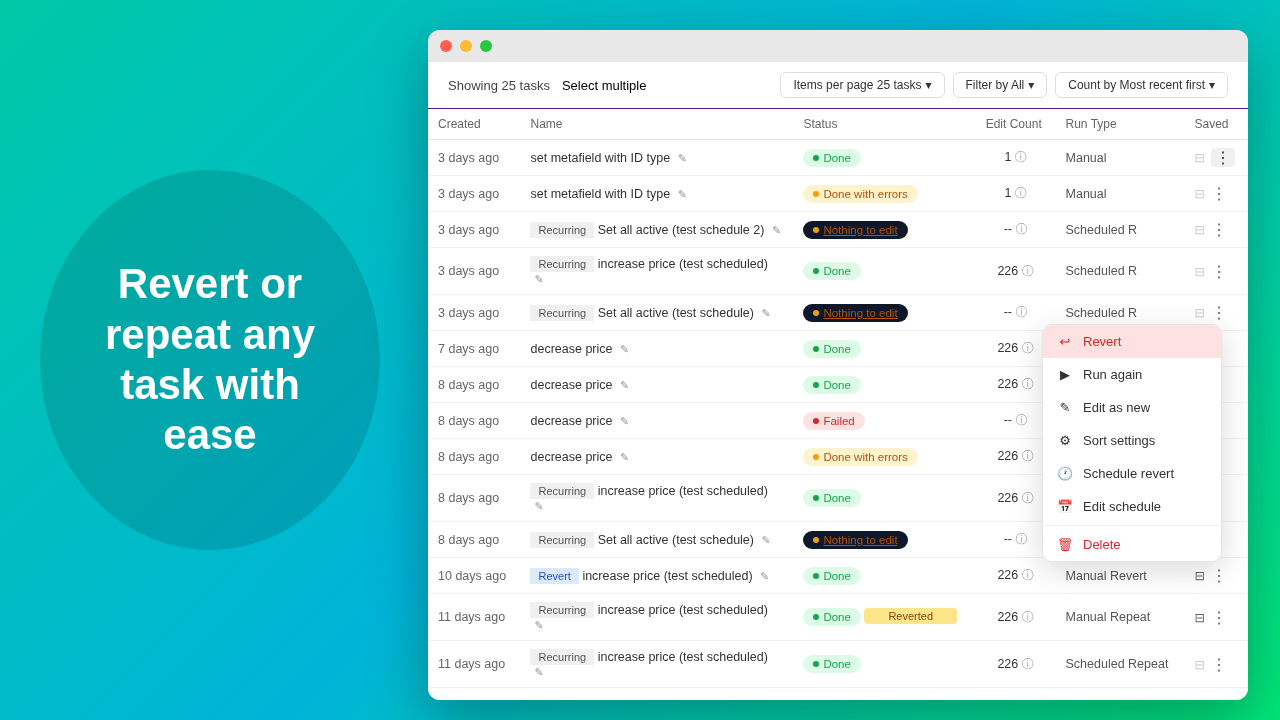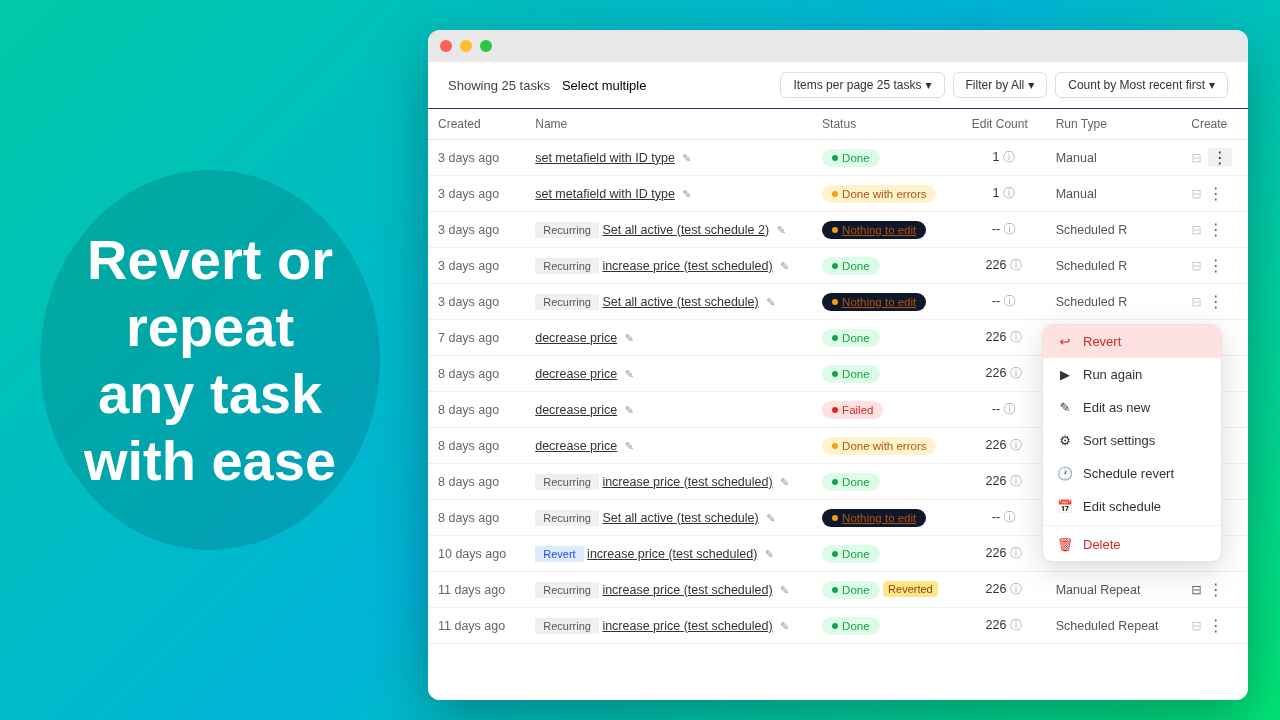--- a/index.html
+++ b/index.html
@@ -28,21 +28,21 @@
       height: 380px;
       border-radius: 50%;
       background: rgba(0,0,0,0.12);
       display: flex;
       align-items: center;
       justify-content: center;
       padding: 40px;
     }
     .hero-text {
       color: white;
-      font-size: 56px;
+      font-size: 42px;
       font-weight: 800;
       line-height: 1.2;
       text-align: center;
     }
 
     
     .mac-window {
       position: absolute;
       left: 428px;
       top: 30px;
@@ -194,21 +194,20 @@
     tbody tr {
       border-bottom: 1px solid #f0f0f0;
     }
     tbody td {
       padding: 8px 10px;
       color: #333;
       font-size: 12.5px;
     }
     .task-link {
       color: #333;
-      text-decoration: underline;
       cursor: pointer;
     }
     .badge {
       display: inline-block;
       padding: 2px 8px;
       border-radius: 0;
       font-size: 11px;
       font-weight: 500;
     }
     .badge-recurring {
@@ -250,21 +249,21 @@
     }
     .status-nothing .status-dot { background: #f59e0b; }
     .status-failed {
       background: #fee2e2;
       color: #dc2626;
     }
     .status-failed .status-dot { background: #dc2626; }
     .badge-reverted {
       background: #fde68a;
       color: #92400e;
-      padding: 2px 5px;
+      padding: 2px 24px;
       border-radius: 4px;
       font-size: 11px;
     }
     .edit-icon {
       color: #999;
       margin-left: 4px;
       cursor: pointer;
       font-size: 11px;
     }
     .info-icon {
@@ -375,21 +374,21 @@
 
     <div class="table-container">
       <table>
         <thead>
           <tr>
             <th>Created</th>
             <th>Name</th>
             <th>Status</th>
             <th>Edit Count</th>
             <th>Run Type</th>
-            <th>Create</th>
+            <th>Saved</th>
           </tr>
         </thead>
         <tbody id="table-body">
         <tr>
               <td style="color: rgb(102, 102, 102); white-space: nowrap;">3 days ago</td>
               <td style="max-width: 260px;"><a class="task-link">set metafield with ID type</a> <span class="edit-icon">✎</span></td>
               <td><span class="status-pill status-done"><span class="status-dot"></span>Done</span></td>
               <td style="text-align: center;"><span>1</span> <span class="info-icon">ⓘ</span></td>
               <td style="color: rgb(85, 85, 85);">Manual</td>
               <td>

